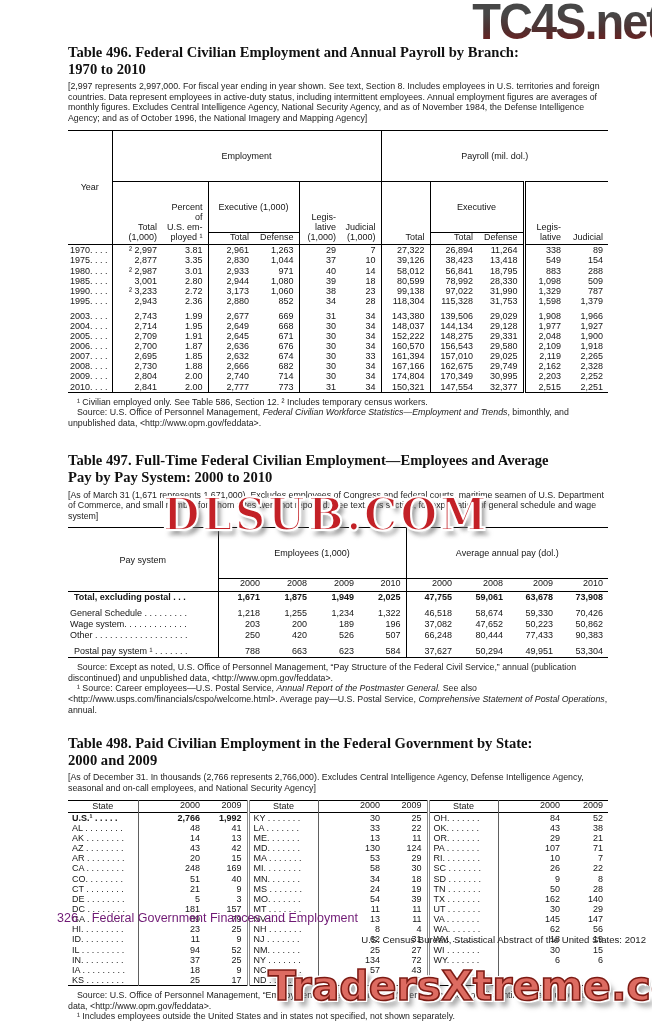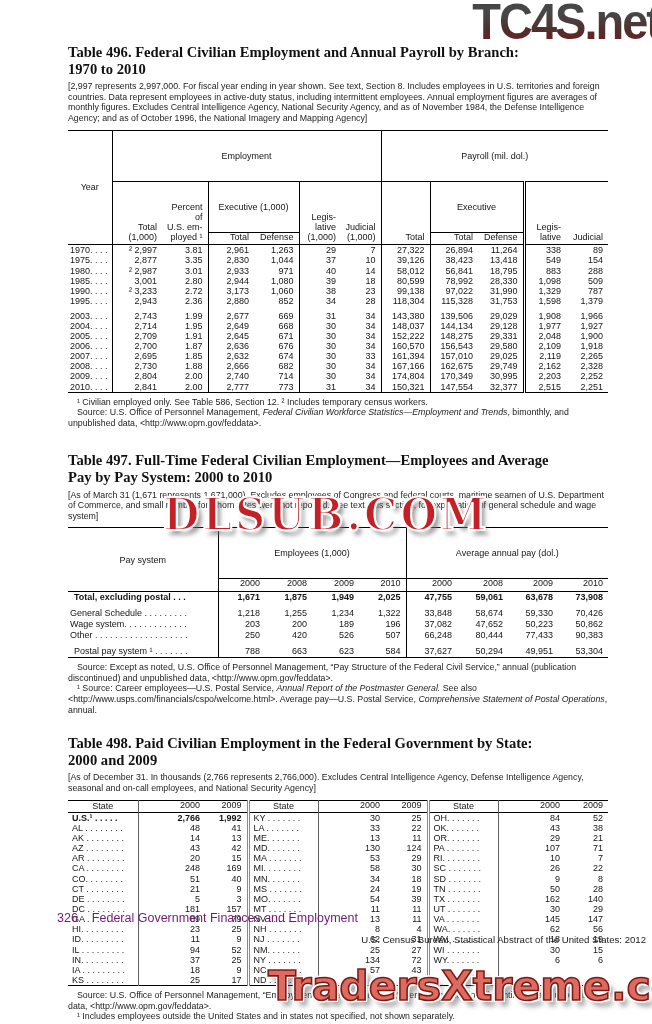--- a/index.html
+++ b/index.html
@@ -415,21 +415,21 @@
               <td></td>
               <td></td>
               <td></td>
             </tr>
             <tr>
               <td class="lbl">General Schedule . . . . . . . . .</td>
               <td class="num">1,218</td>
               <td class="num">1,255</td>
               <td class="num">1,234</td>
               <td class="num">1,322</td>
-              <td class="num">33,848</td>
+              <td class="num">46,518</td>
               <td class="num">58,674</td>
               <td class="num">59,330</td>
               <td class="num">70,426</td>
             </tr>
             <tr>
               <td class="lbl">Wage system. . . . . . . . . . . . .</td>
               <td class="num">203</td>
               <td class="num">200</td>
               <td class="num">189</td>
               <td class="num">196</td>

